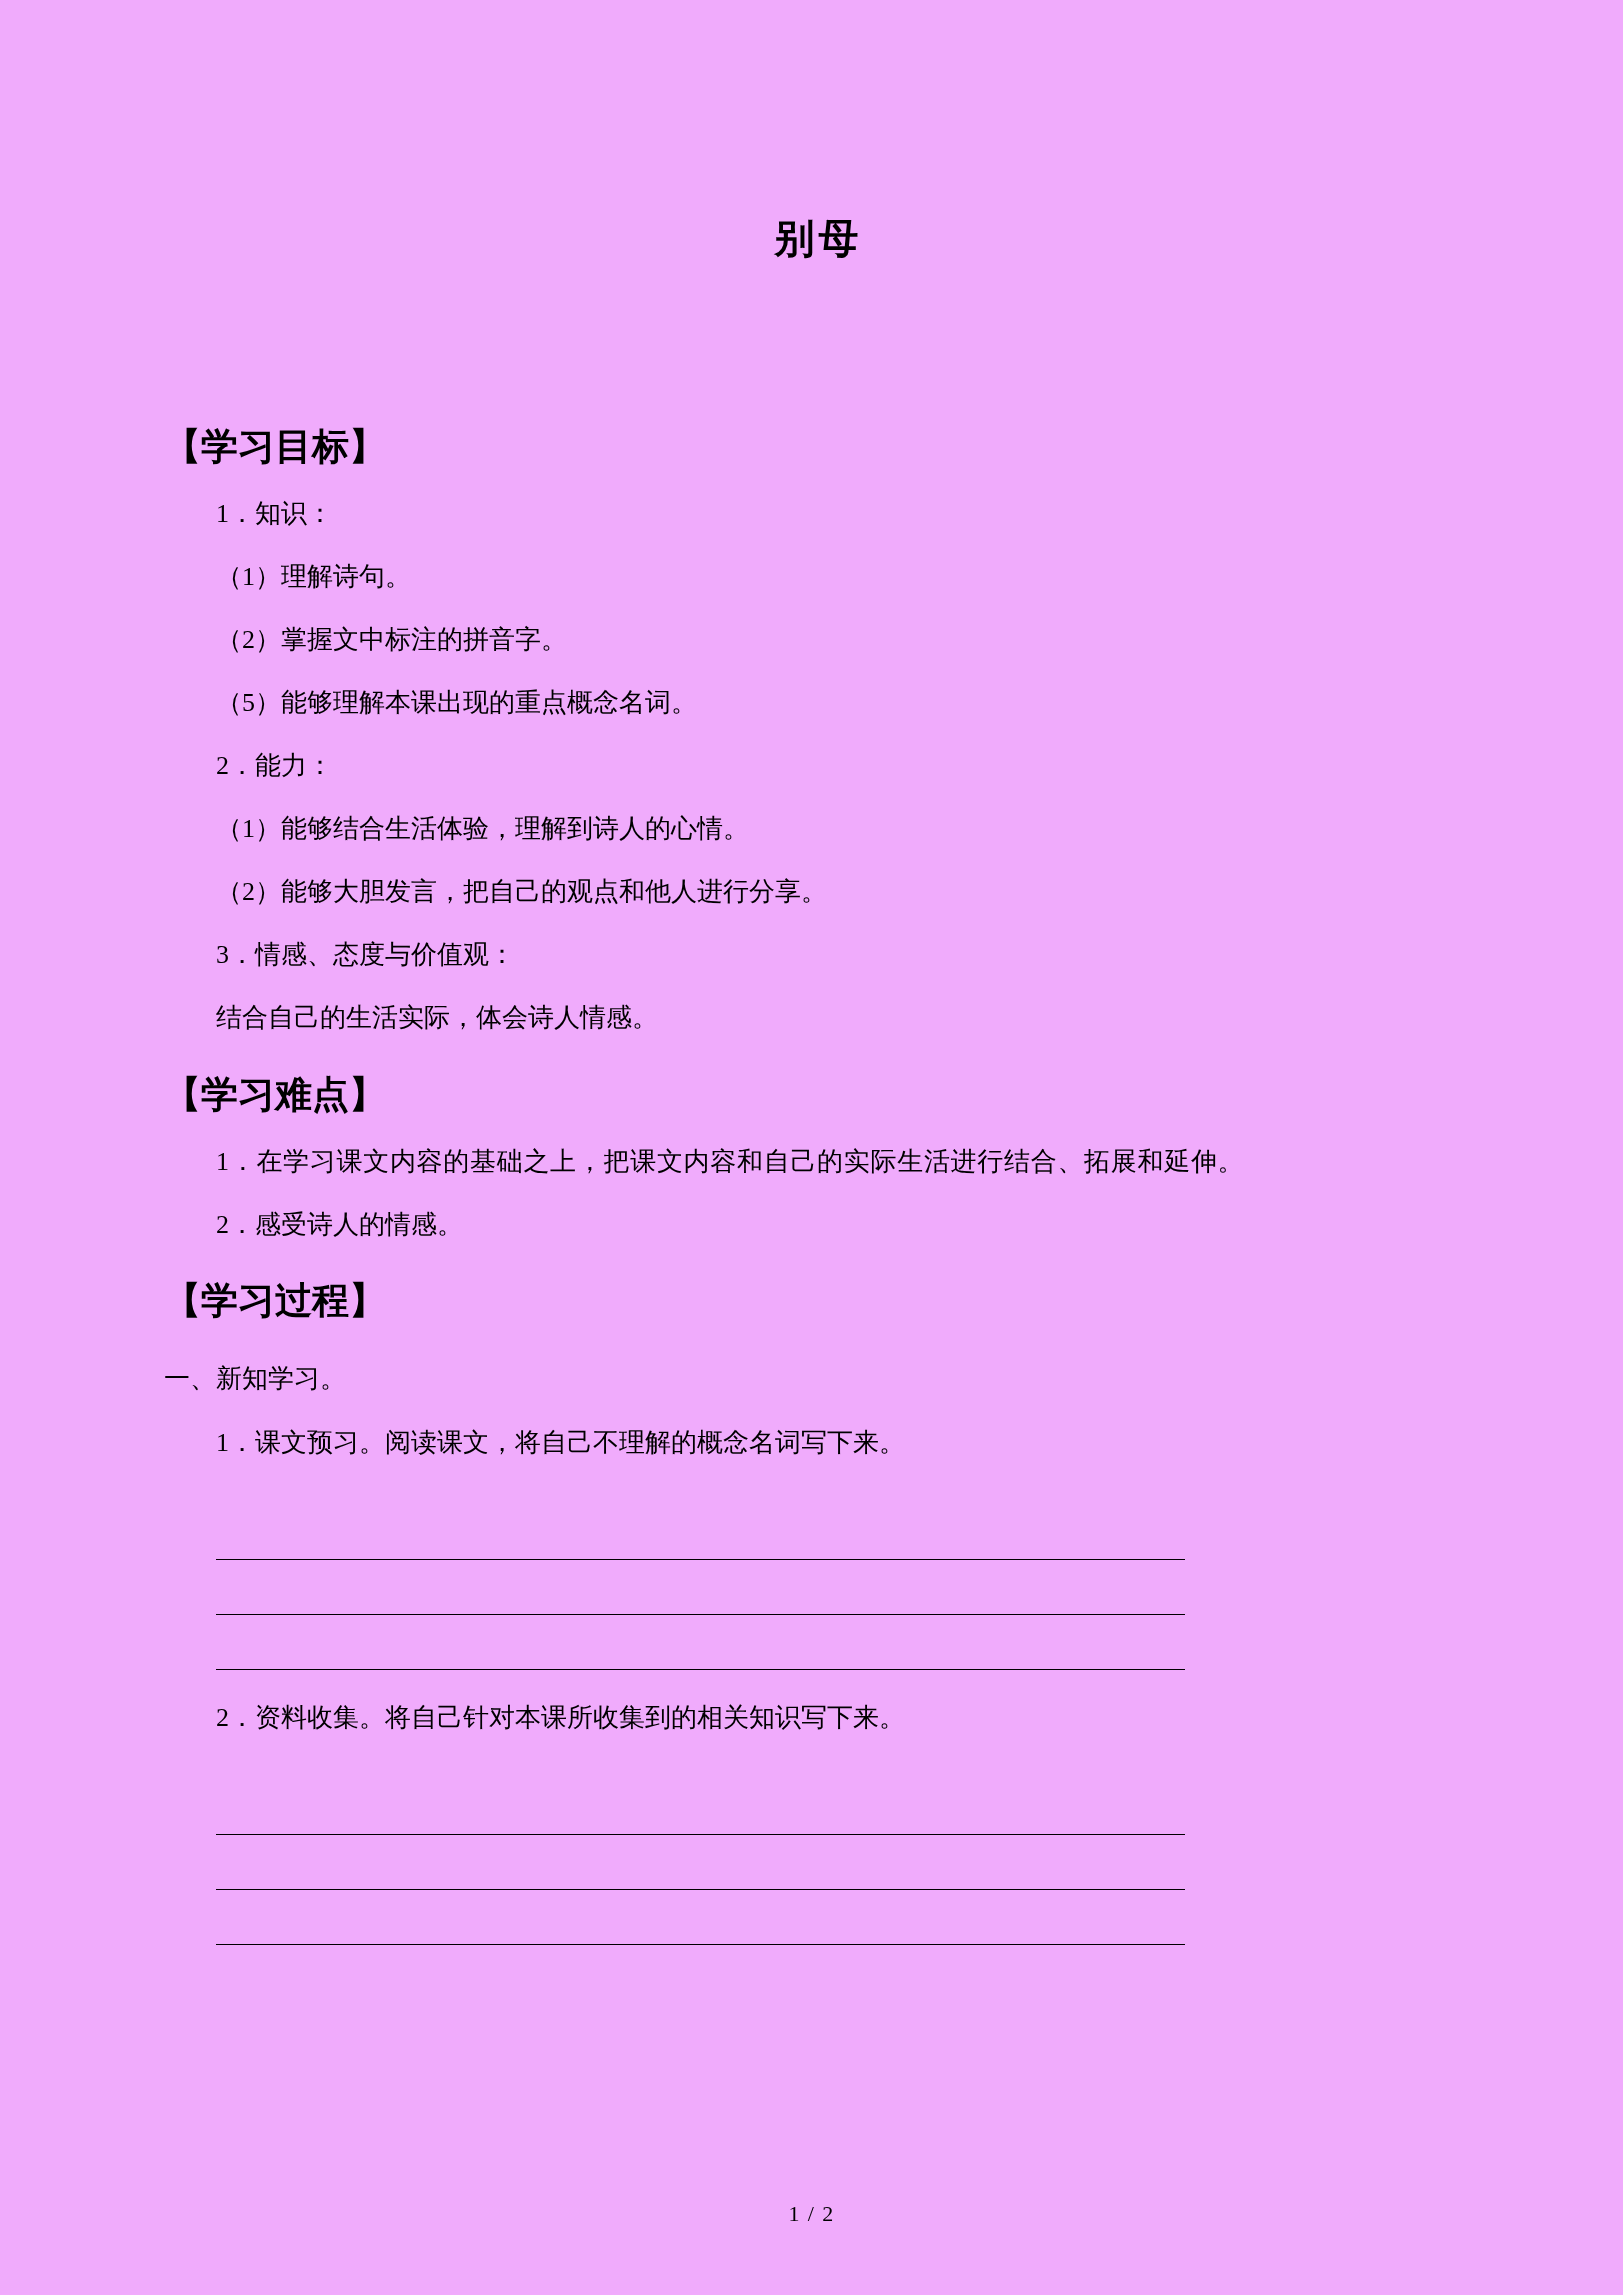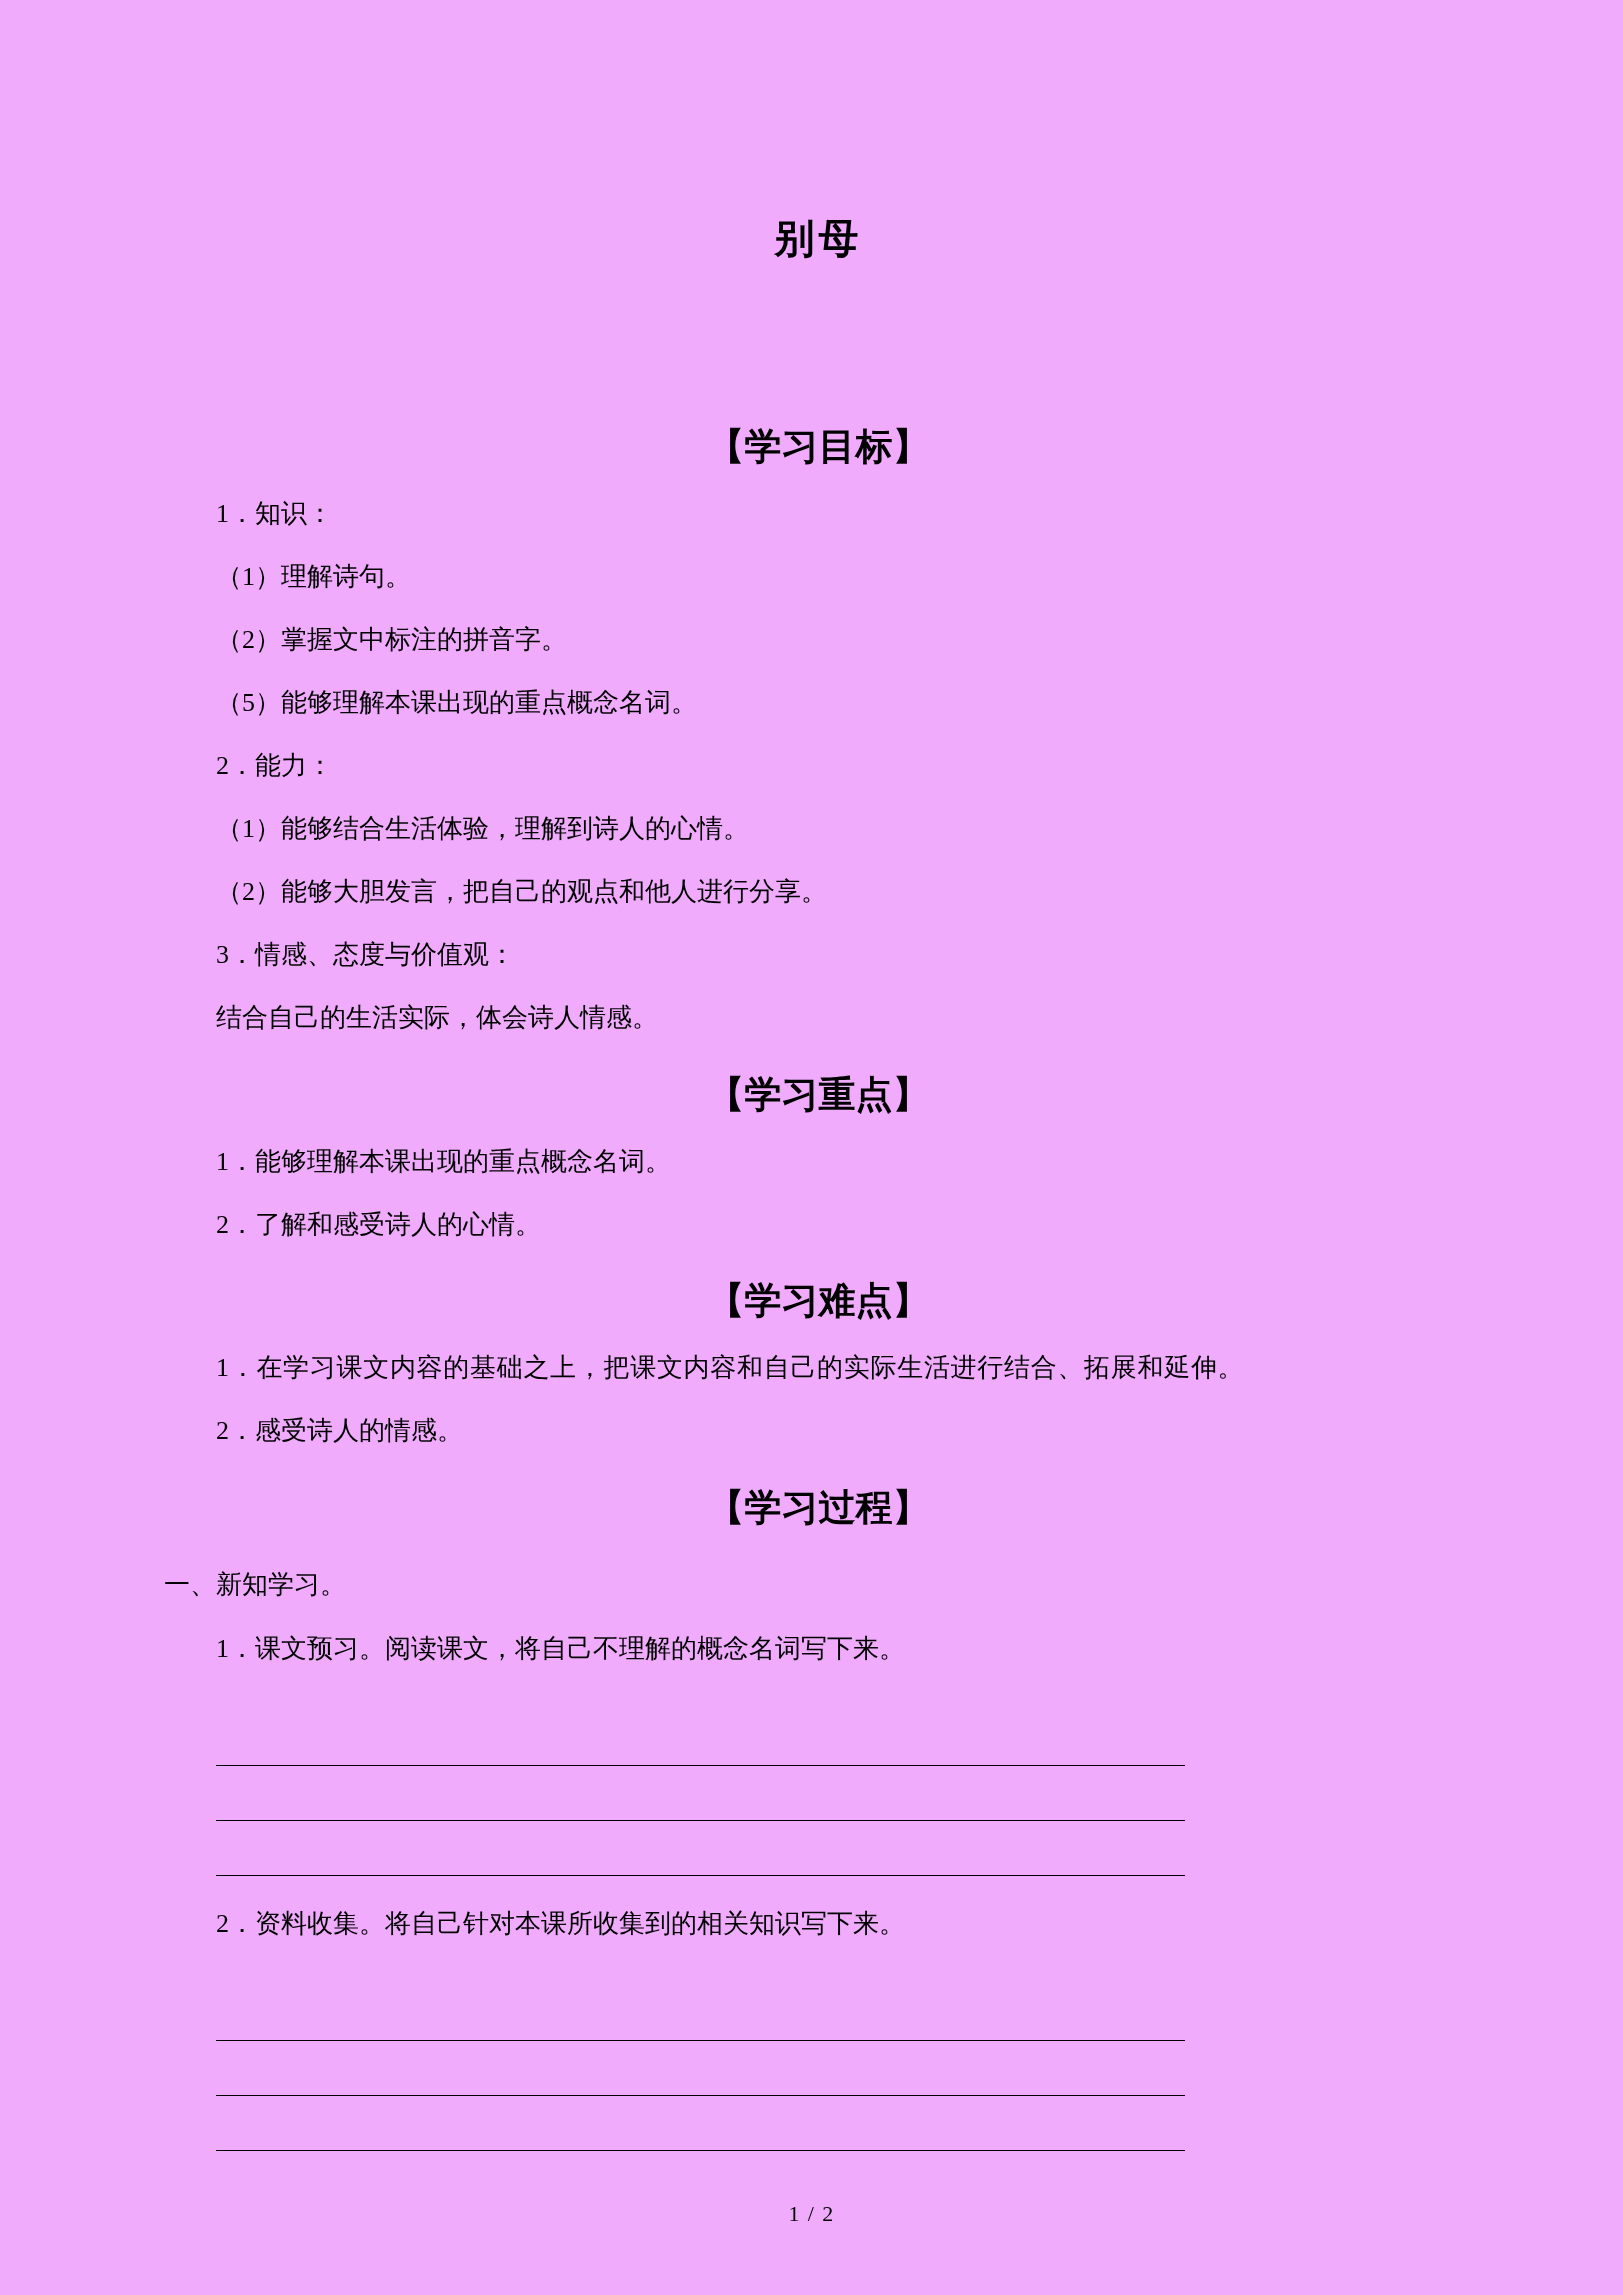--- a/index.html
+++ b/index.html
@@ -25,21 +25,20 @@
     text-align: center;
     letter-spacing: 4.1px;
     line-height: 55px;
     margin-bottom: 145px;
   }
   .sec-heading {
     font-size: 37px;
     font-weight: bold;
     line-height: 71px;
     margin-top: 9.5px;
-    text-align: center;
   }
   .line {
     font-size: 26px;
     line-height: 63px;
     margin-left: 52px;
     white-space: nowrap;
   }
   .line.wide { letter-spacing: 0.7px; }
   .subheading {
     font-size: 26px;
@@ -78,25 +77,20 @@
     <p class="line">（1）理解诗句。</p>
     <p class="line">（2）掌握文中标注的拼音字。</p>
     <p class="line">（5）能够理解本课出现的重点概念名词。</p>
     <p class="line">2．能力：</p>
     <p class="line">（1）能够结合生活体验，理解到诗人的心情。</p>
     <p class="line">（2）能够大胆发言，把自己的观点和他人进行分享。</p>
     <p class="line">3．情感、态度与价值观：</p>
     <p class="line">结合自己的生活实际，体会诗人情感。</p>
   </section>
 
-  <section>
-    <h2 class="sec-heading">【学习重点】</h2>
-    <p class="line">1．能够理解本课出现的重点概念名词。</p>
-    <p class="line">2．了解和感受诗人的心情。</p>
-  </section>
 
   <section>
     <h2 class="sec-heading">【学习难点】</h2>
     <p class="line wide">1．在学习课文内容的基础之上，把课文内容和自己的实际生活进行结合、拓展和延伸。</p>
     <p class="line">2．感受诗人的情感。</p>
   </section>
 
   <section>
     <h2 class="sec-heading">【学习过程】</h2>
     <p class="subheading">一、新知学习。</p>

